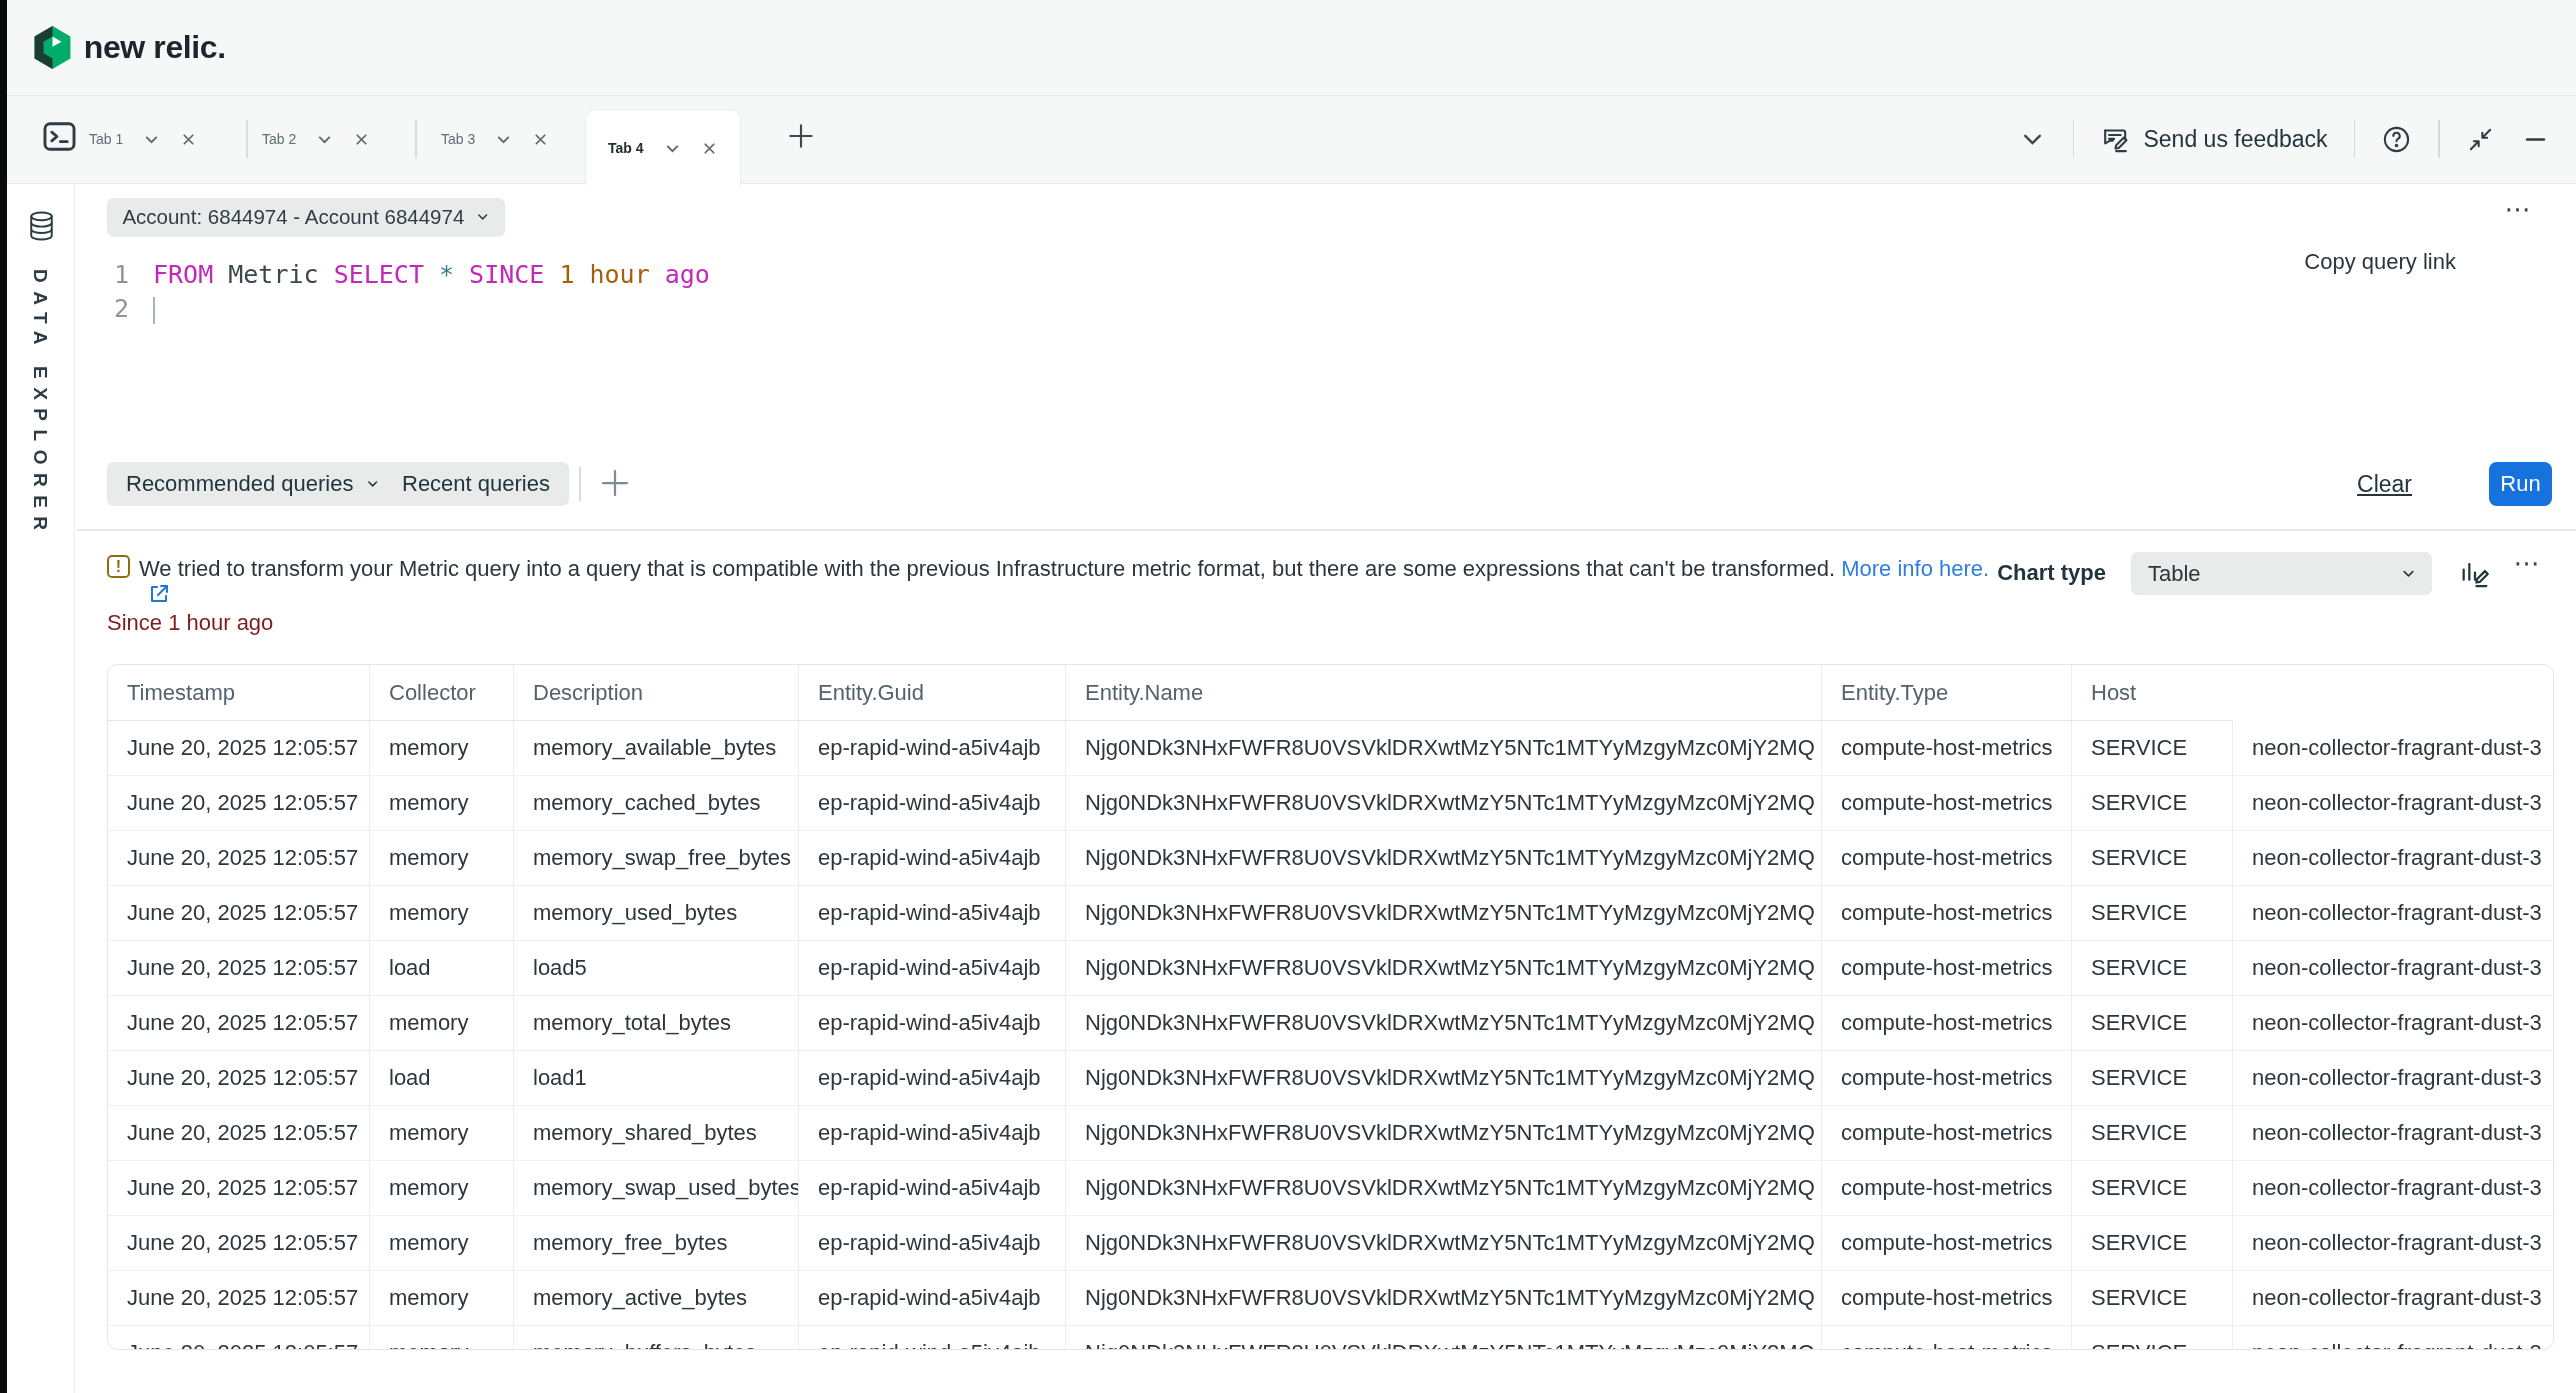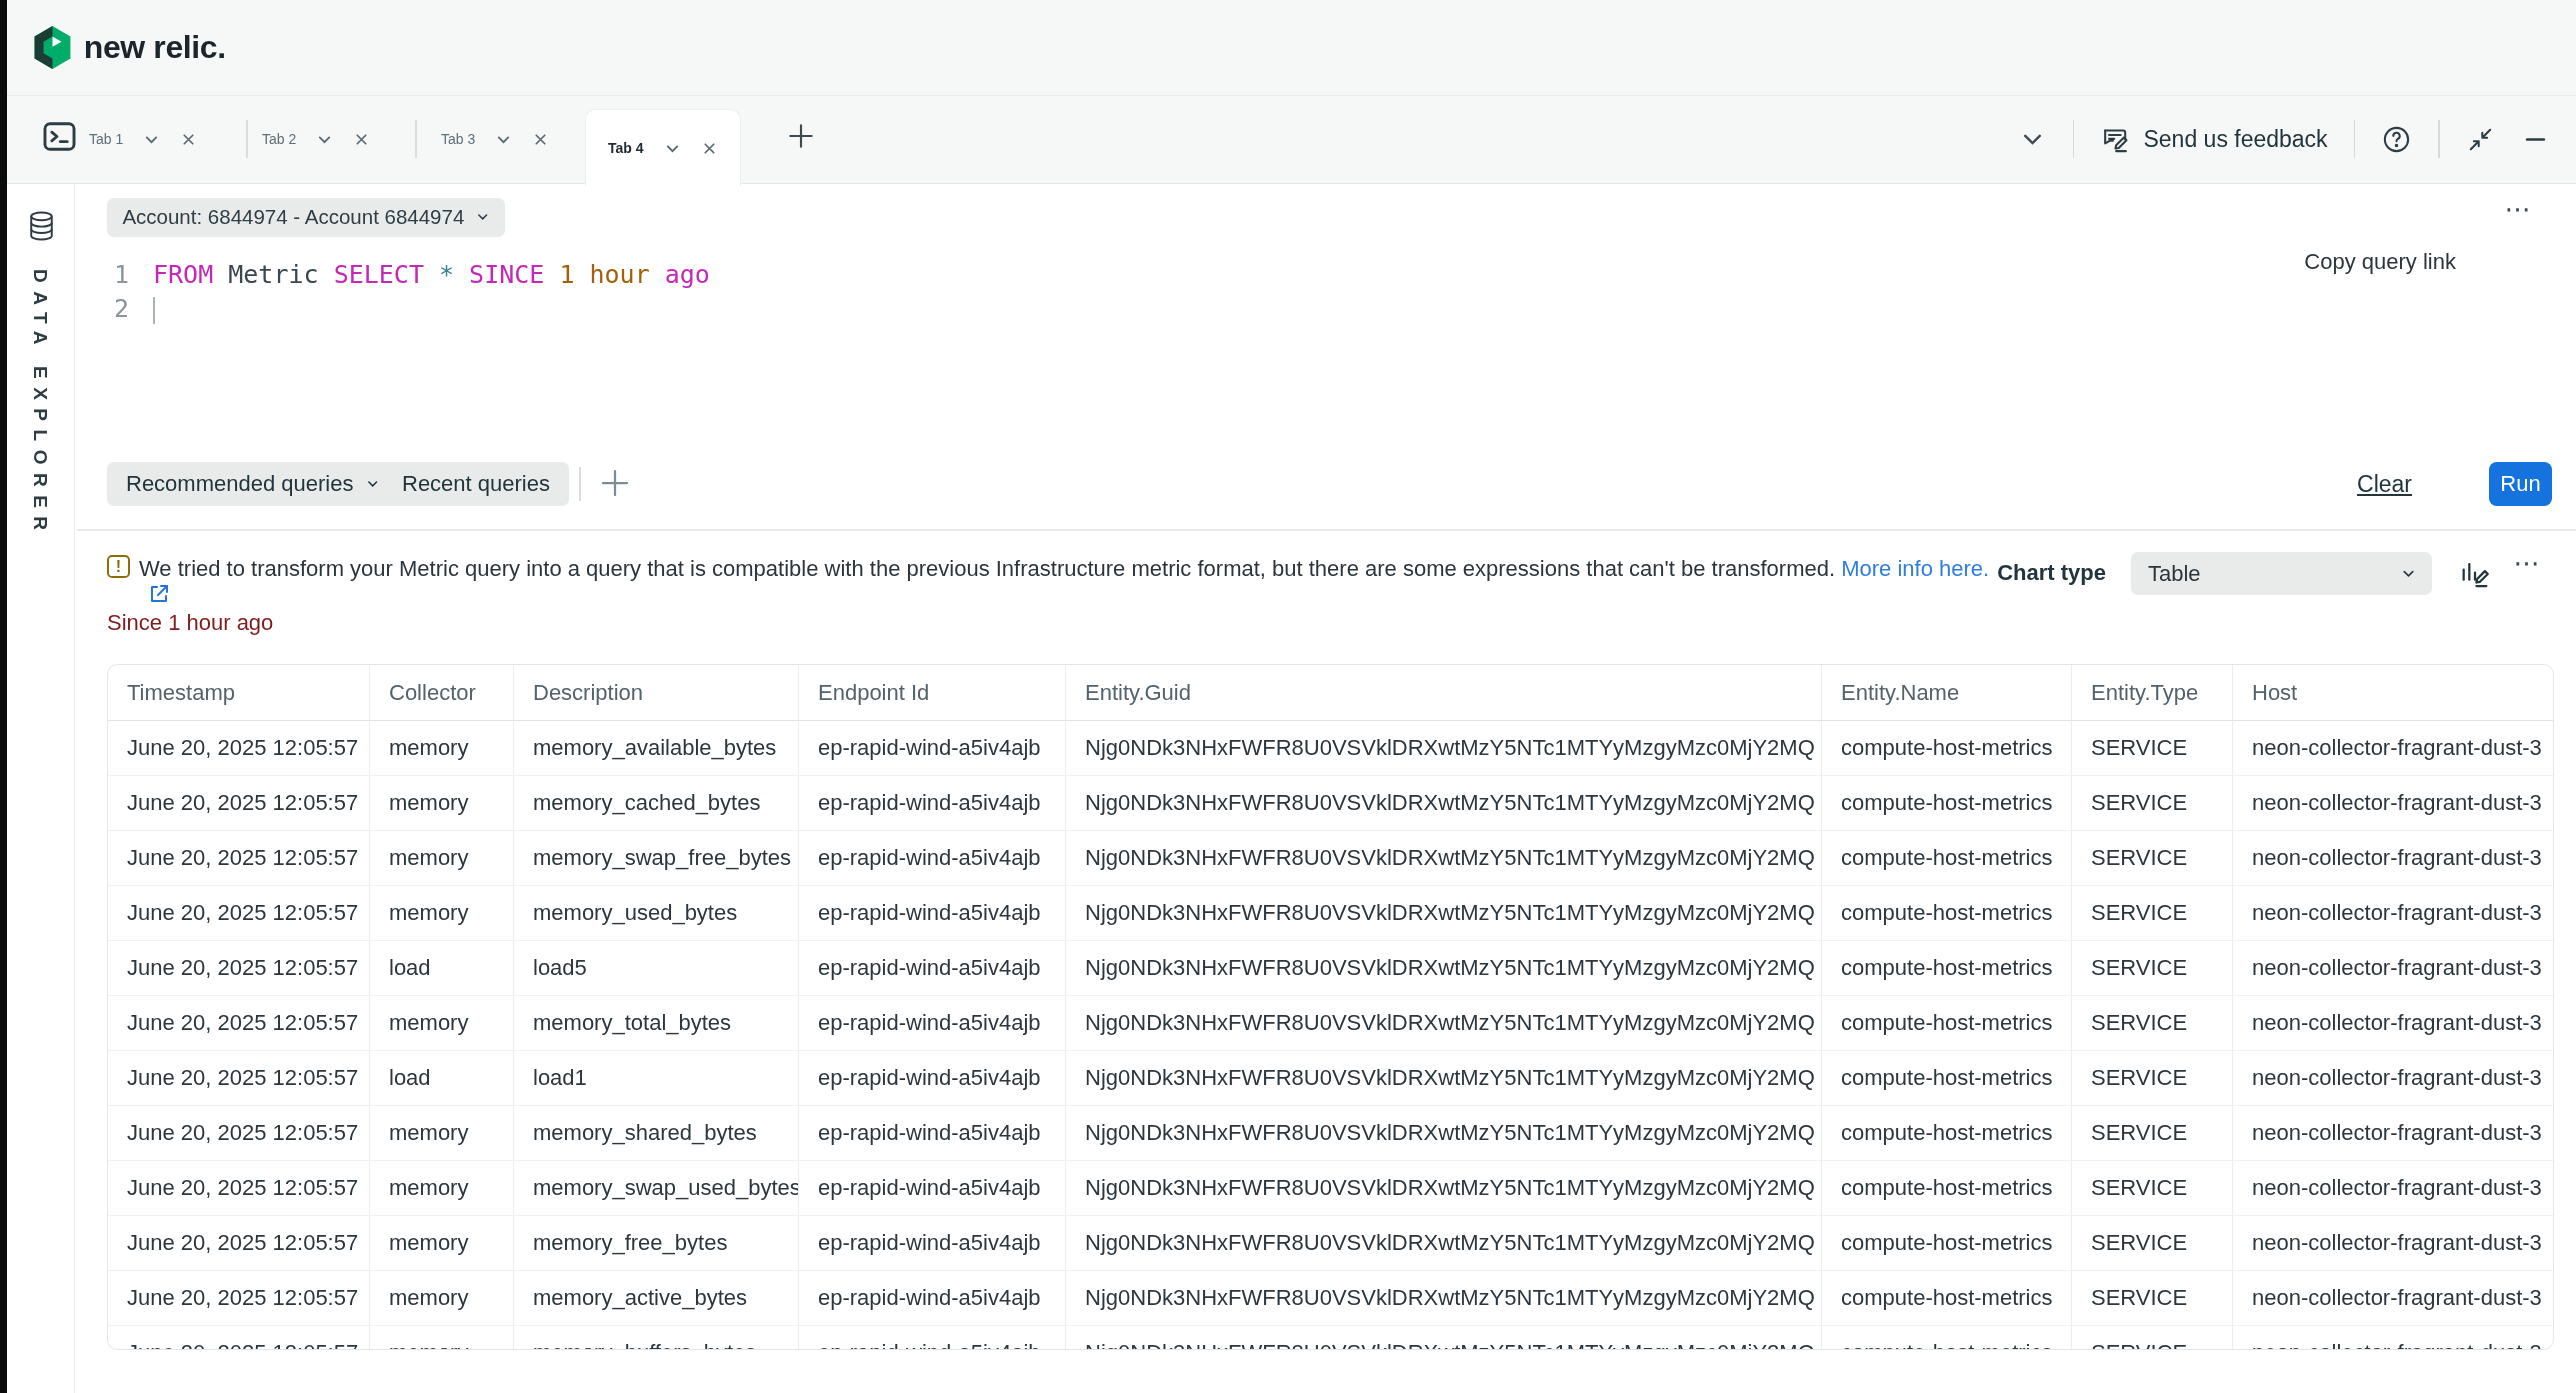--- a/index.html
+++ b/index.html
@@ -319,21 +319,20 @@
         <path d="M13 20.5 H20"></path>
       </svg>
     </span>
     <span class="more-dots results-more">⋯</span>
 
     <div class="table-wrap">
       <div class="t-row t-head" id="table-head">
           <div class="t-cell">Timestamp</div>
           <div class="t-cell">Collector</div>
           <div class="t-cell">Description</div>
-          <div class="t-cell">Endpoint Id</div>
           <div class="t-cell">Entity.Guid</div>
           <div class="t-cell">Entity.Name</div>
           <div class="t-cell">Entity.Type</div>
           <div class="t-cell">Host</div>
         </div>
       <div class="t-body" id="table-body">
           <div class="t-row">
             <div class="t-cell">June 20, 2025 12:05:57</div>
             <div class="t-cell">memory</div>
             <div class="t-cell">memory_available_bytes</div>

